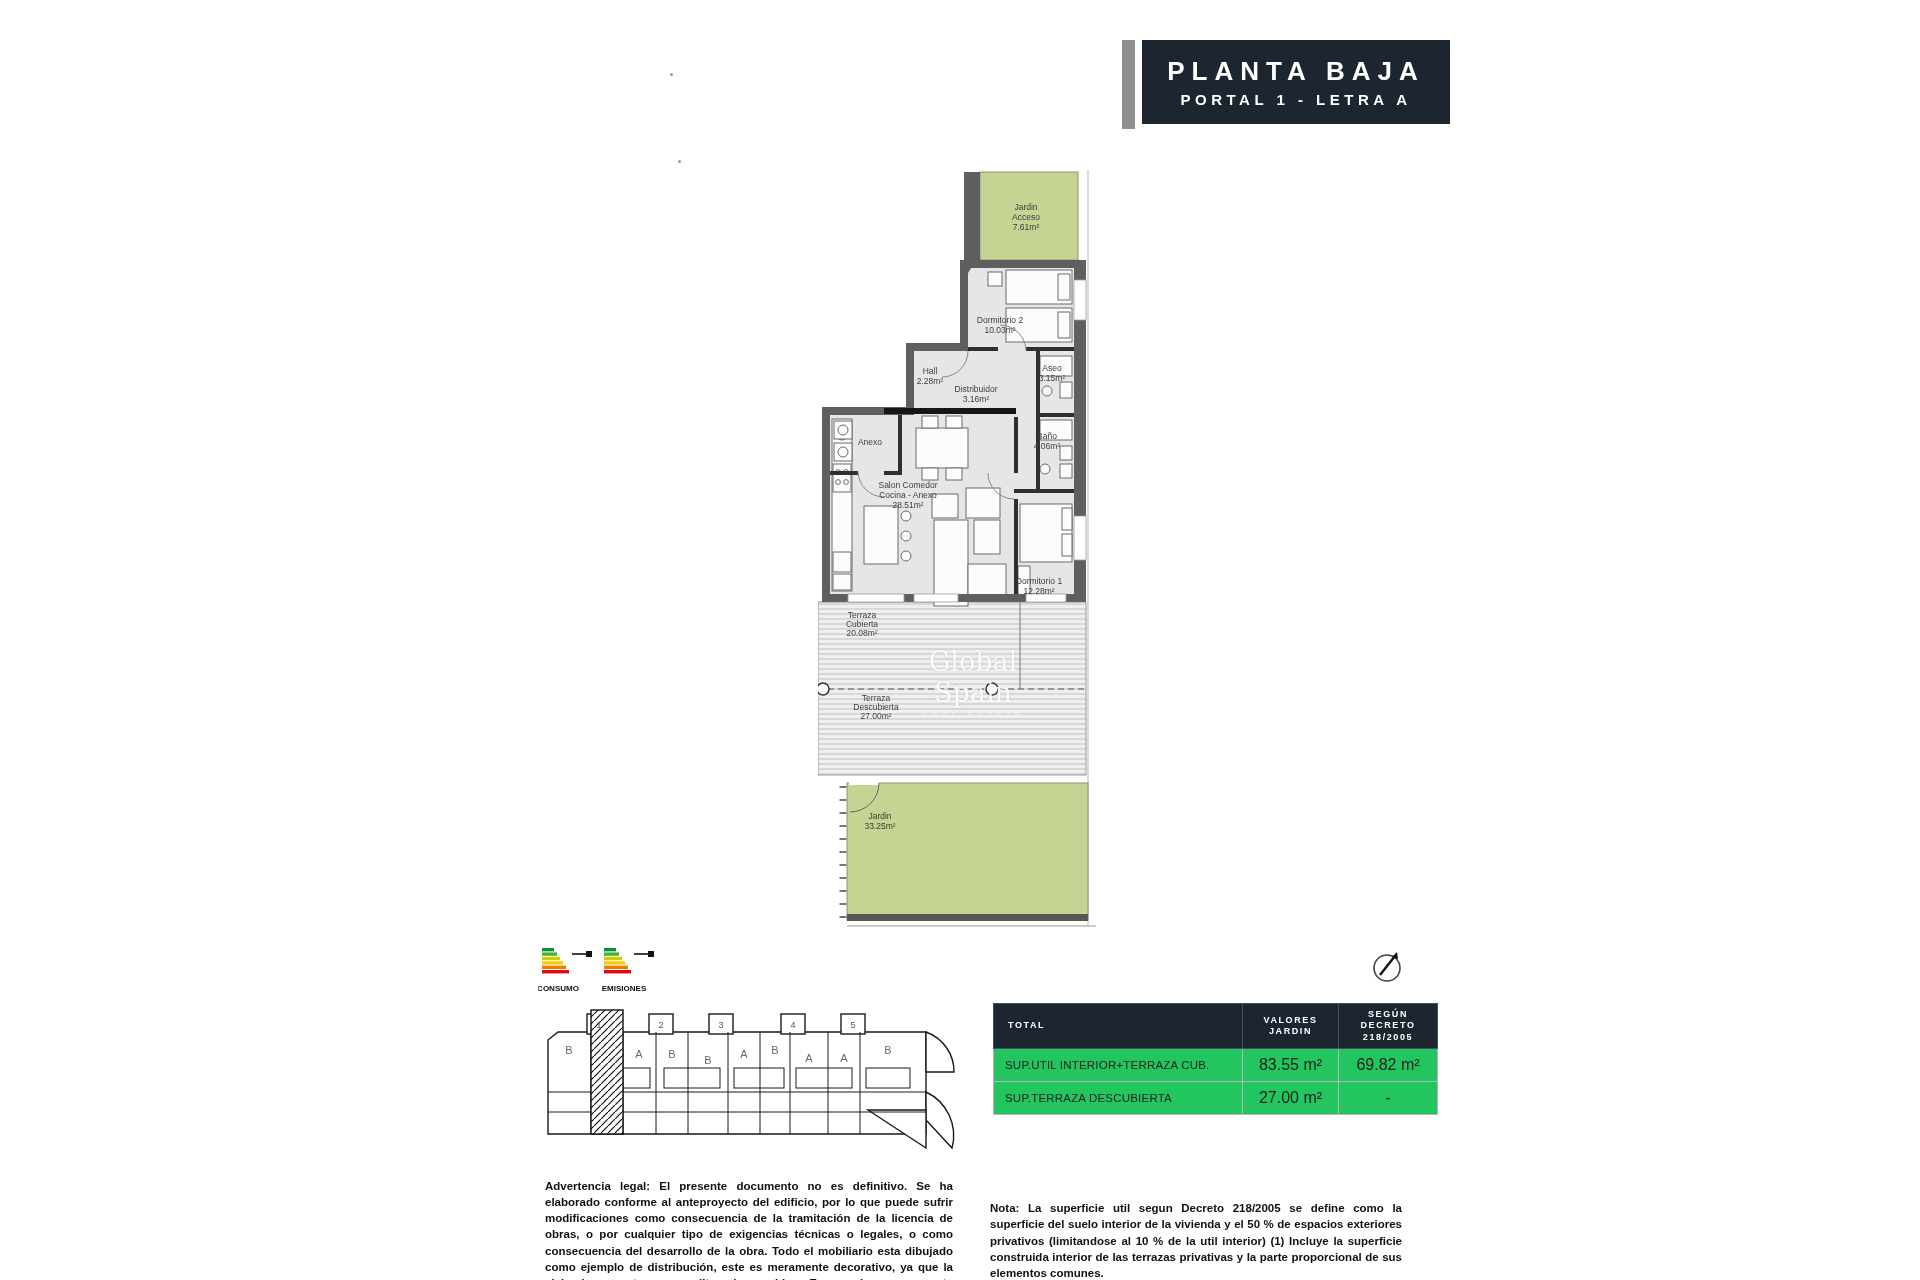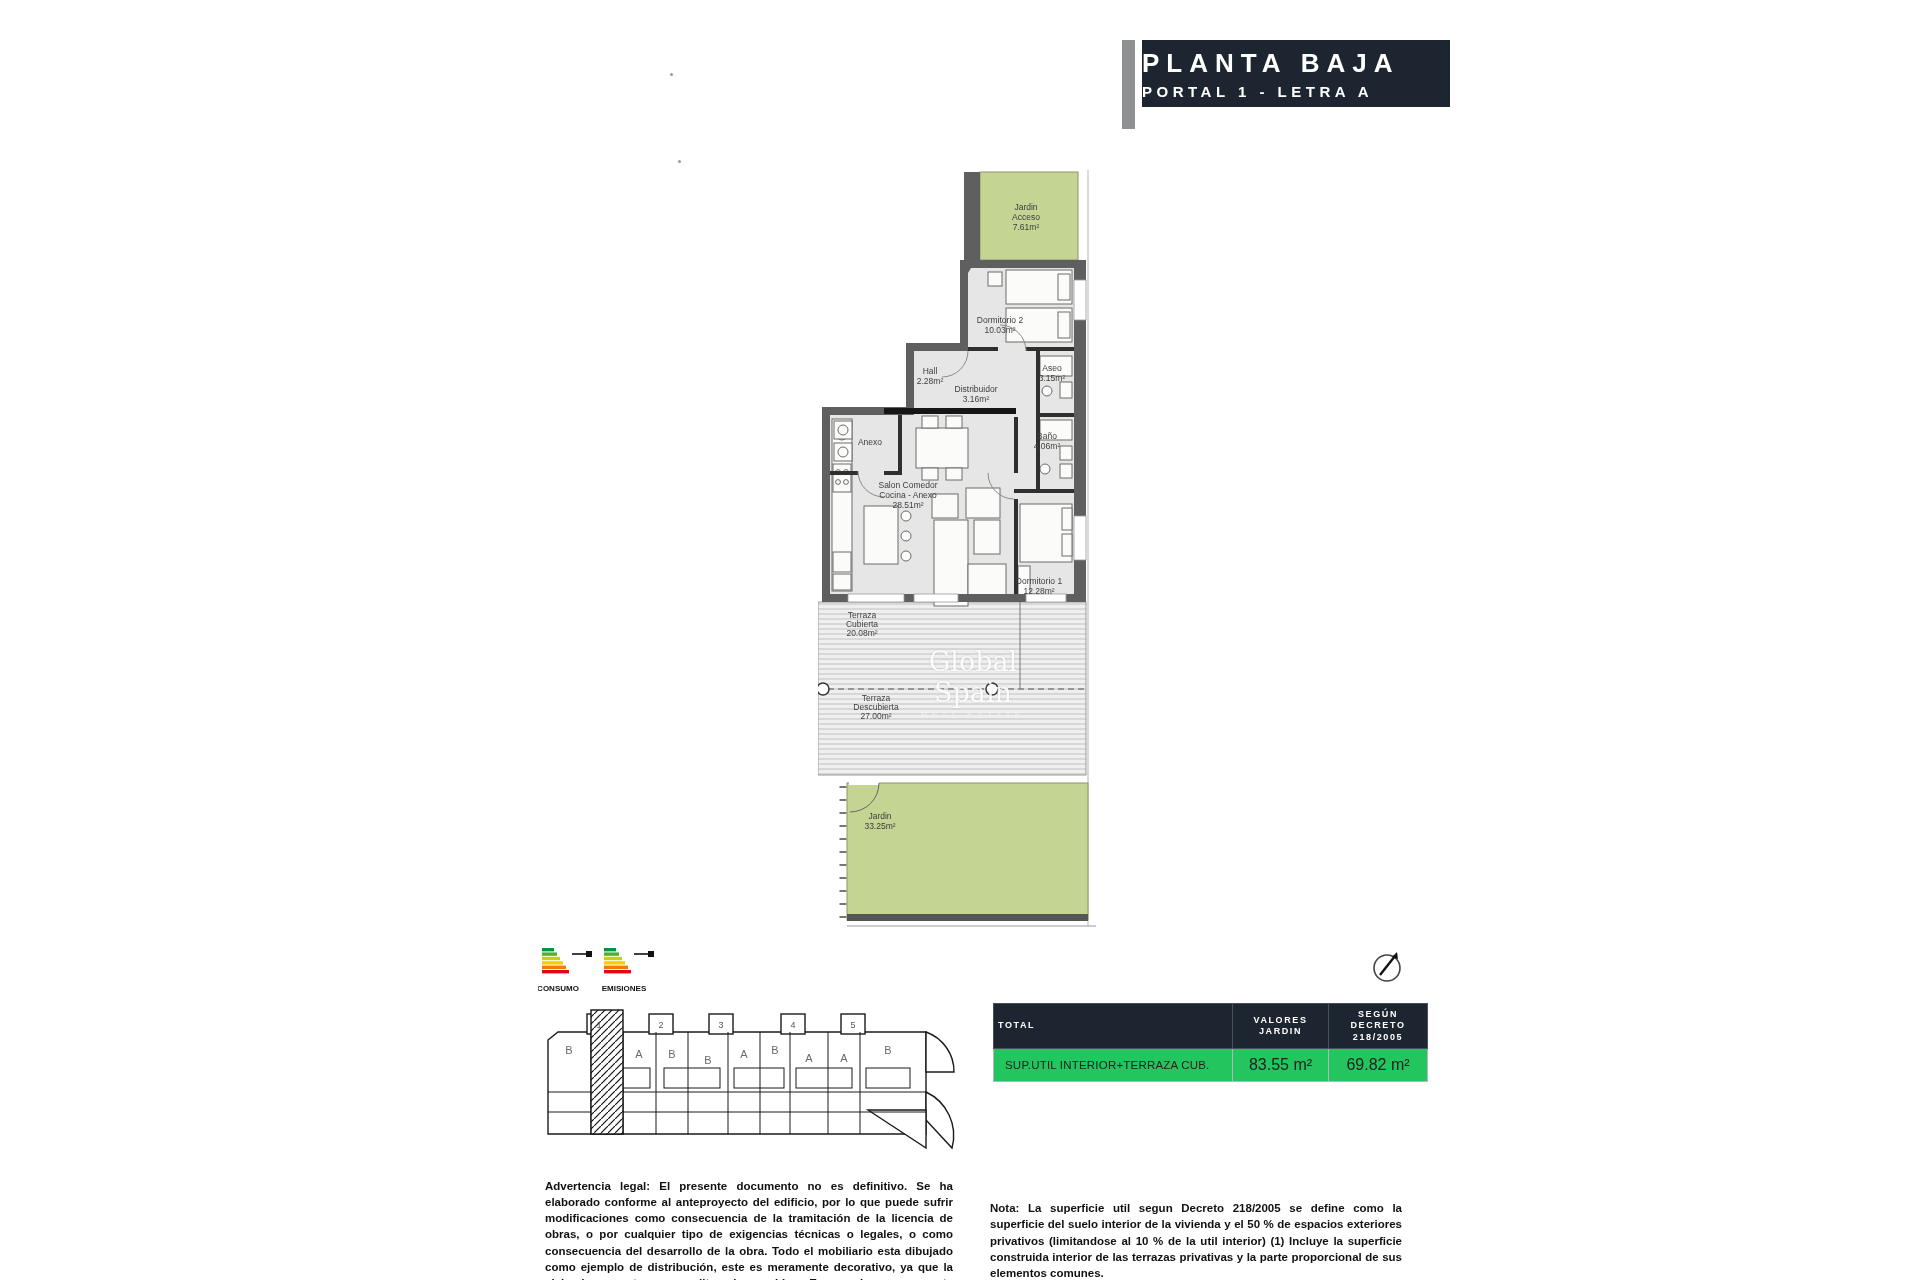--- a/index.html
+++ b/index.html
@@ -5,39 +5,39 @@
   html,body{margin:0;padding:0;}
   body{
     width:1920px;height:1280px;position:relative;background:#ffffff;
     font-family:"Liberation Sans", sans-serif;color:#1a1a1a;overflow:hidden;
   }
   .abs{position:absolute;}
 
   
   .title-bar{left:1122px;top:40px;width:13px;height:89px;background:#8f9092;}
   .title-block{
-    left:1142px;top:40px;width:308px;height:67px;background:#1d2531;color:#fff;
-    display:flex;flex-direction:column;align-items:flex-start;justify-content:center;gap:4px;
+    left:1142px;top:40px;width:308px;height:84px;background:#1d2531;color:#fff;
+    display:flex;flex-direction:column;align-items:center;justify-content:center;gap:4px;
   }
   .title-line1{font-size:26px;font-weight:bold;letter-spacing:7px;white-space:nowrap;}
   .title-line2{font-size:15px;font-weight:bold;letter-spacing:4.5px;white-space:nowrap;}
 
   
   .watermark{left:888px;top:626px;width:170px;text-align:center;pointer-events:none;}
   .wm1{font-family:"DejaVu Serif", serif;font-size:27px;color:#ffffff;opacity:.88;
        text-shadow:0 0 2px rgba(120,120,120,.35);margin-top:20px;}
   .wm2{font-size:9px;letter-spacing:4px;color:#f4f4f4;opacity:.8;margin-top:2px;}
 
   
   .areas-table{left:993px;top:1003px;width:407px;border-collapse:collapse;table-layout:fixed;}
   .areas-table th{
     background:#1d2531;color:#fff;font-weight:bold;font-size:9px;letter-spacing:1.6px;
     border:1px solid #46505e;padding:5px 4px;vertical-align:middle;white-space:pre-line;line-height:1.25;
   }
-  .areas-table th.c1{text-align:left;padding-left:4px;width:230px;}
+  .areas-table th.c1{text-align:left;padding-left:14px;width:230px;}
   .areas-table th.c2{width:87px;text-align:center;}
   .areas-table th.c3{width:90px;text-align:center;}
   .areas-table td{
     border:1px solid #b3b7bb;font-size:11.5px;color:#222;height:26px;
     padding:3px 6px;background:#22c55e;
   }
   .areas-table td.lbl{text-align:left;padding-left:11px;letter-spacing:.2px;}
   .areas-table td.val{text-align:center;font-size:16px;}
 
   
@@ -340,18 +340,23 @@
 DECRETO
 218/2005</th>
     </tr>
   </thead>
   <tbody>
     <tr>
       <td class="lbl">SUP.UTIL INTERIOR+TERRAZA CUB.</td>
       <td class="val">83.55 m²</td>
       <td class="val">69.82 m²</td>
     </tr>
+    <tr>
+      <td class="lbl">SUP.TERRAZA DESCUBIERTA</td>
+      <td class="val">27.00 m²</td>
+      <td class="val">-</td>
+    </tr>
   </tbody>
 </table>
 
 <p class="abs legal"><span>Advertencia legal:</span><span> El presente documento no es definitivo. Se ha elaborado conforme al anteproyecto del edificio, por lo que puede sufrir modificaciones como consecuencia de la tramitación de la licencia de obras, o por cualquier tipo de exigencias técnicas o legales, o como consecuencia del desarrollo de la obra. Todo el mobiliario esta dibujado como ejemplo de distribución, este es meramente decorativo, ya que la vivienda se entrega expedita, sin muebles. Es un plano meramente informativo sin contenido contractual.</span></p>
 
 <p class="abs nota"><span>Nota:</span><span> La superficie util segun Decreto 218/2005 se define como la superficie del suelo interior de la vivienda y el 50 % de espacios exteriores privativos (limitandose al 10 % de la util interior) (1) Incluye la superficie construida interior de las terrazas privativas y la parte proporcional de sus elementos comunes.</span></p>
 
 </body></html>

